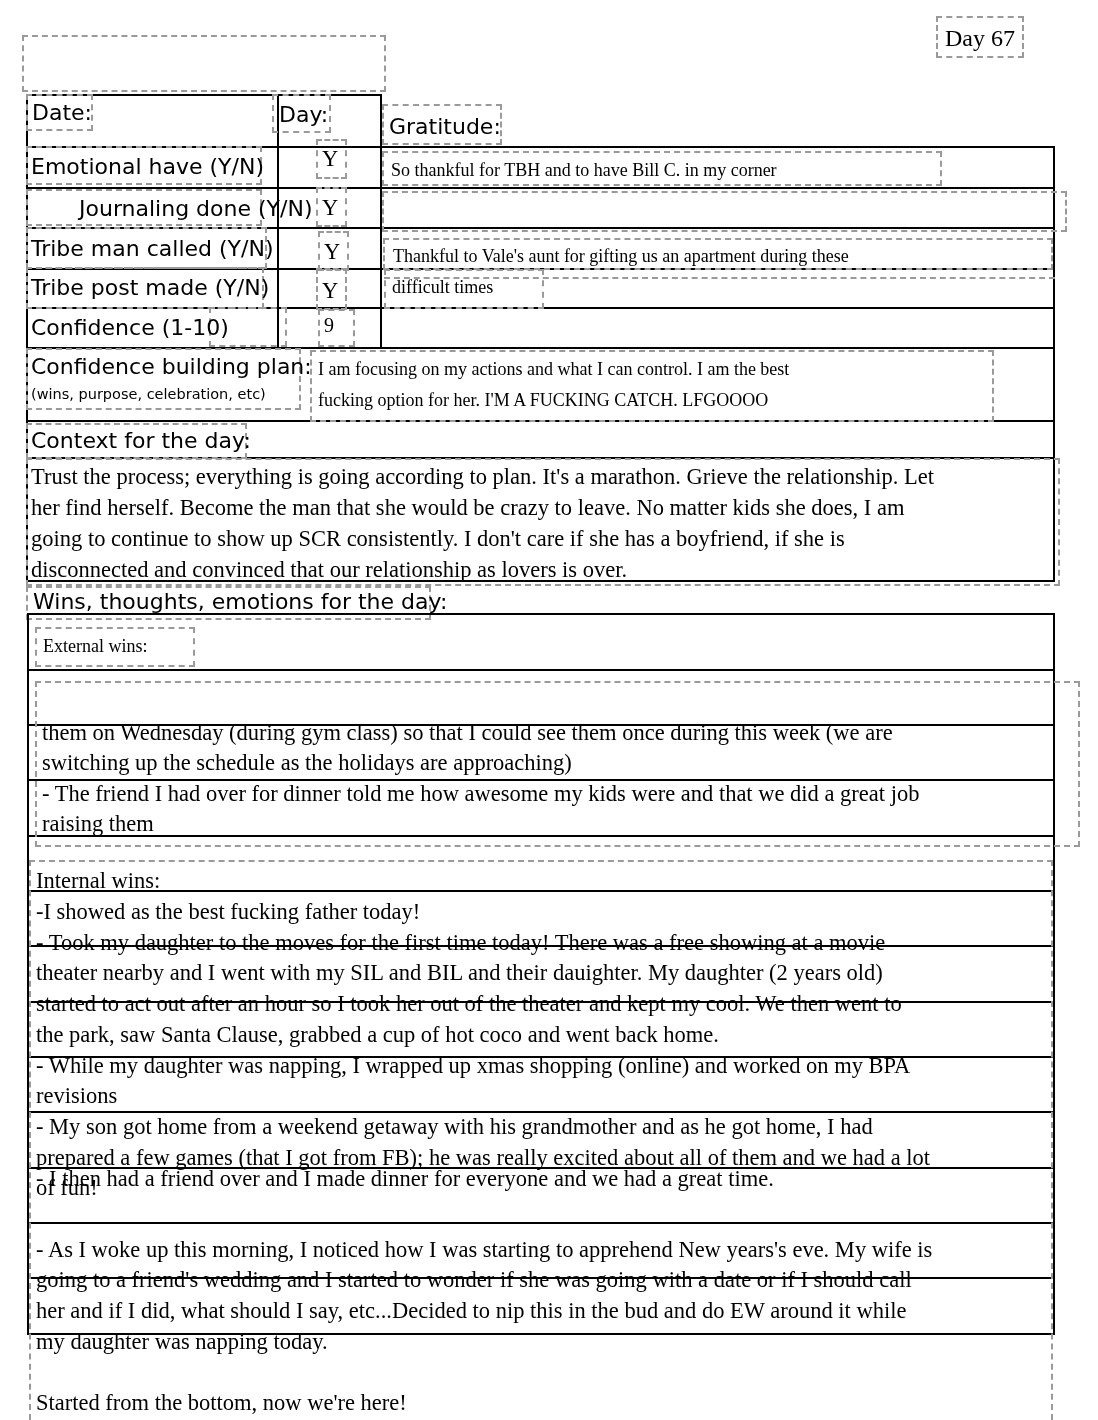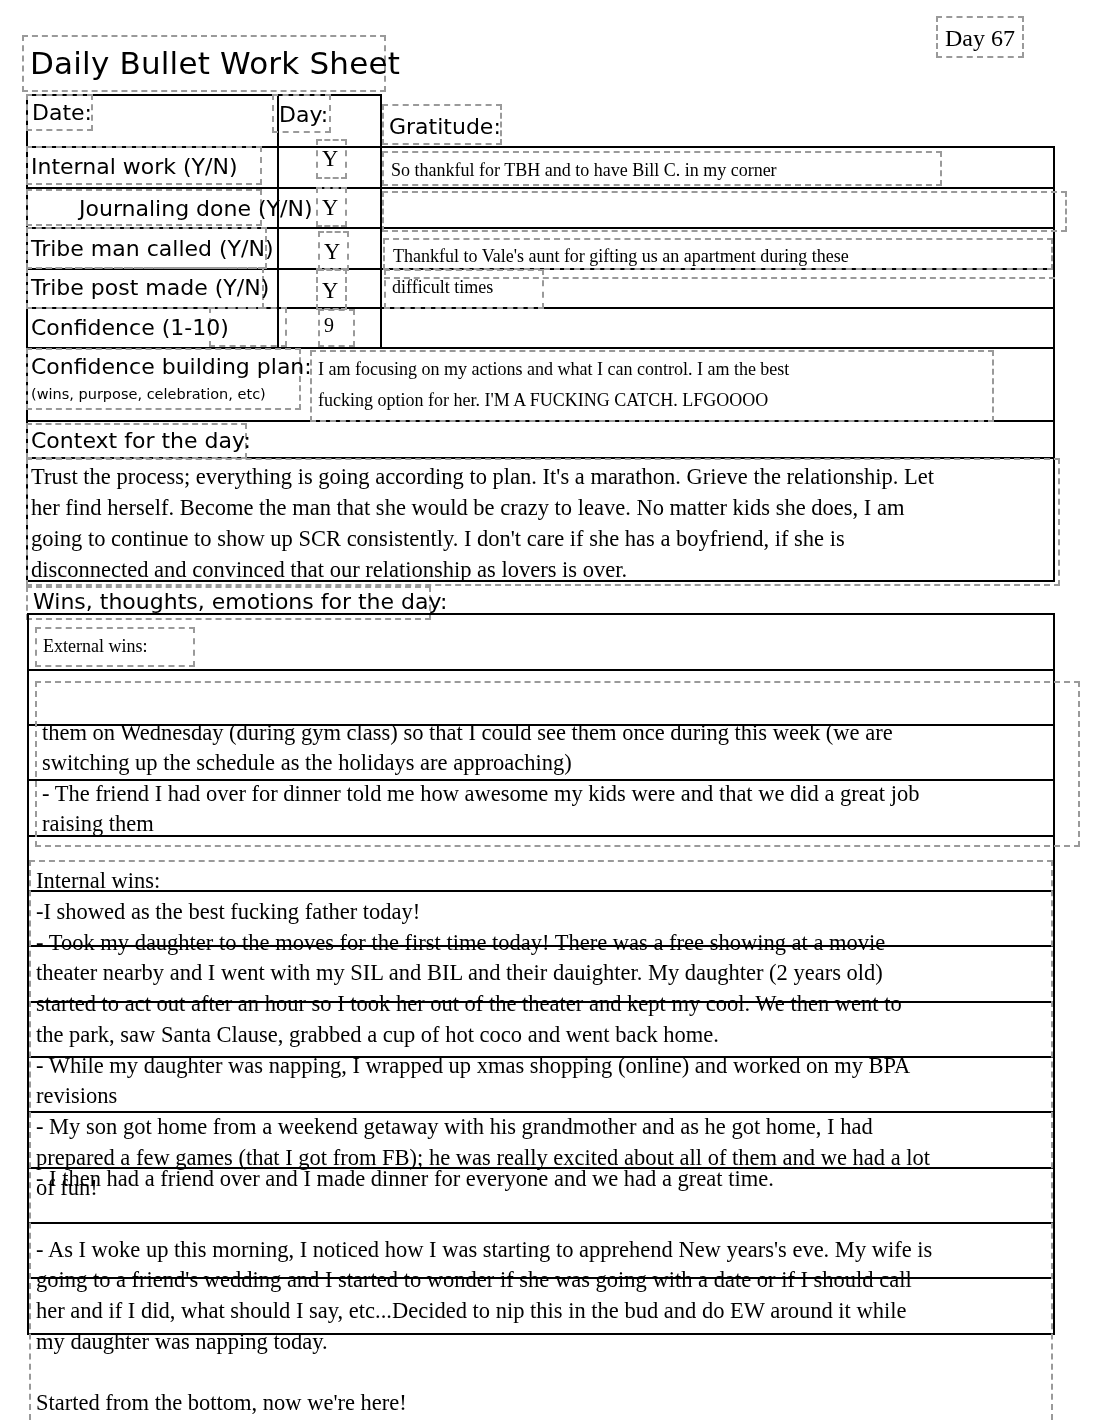--- a/index.html
+++ b/index.html
@@ -21,21 +21,20 @@
 </style>
 </head>
 <body>
 
 <div class="page">
 
   <div class="box" style="left:936px;top:16px;width:88px;height:42px;"></div>
   <div class="txt serif" style="left:945px;top:26px;font-size:24px;">Day 67</div>
 
   <div class="box" style="left:22px;top:35px;width:364px;height:57px;"></div>
-  <div class="txt sans sheet-title" style="left:30px;top:48px;">Daily Bullet Work Sheet</div>
 
   <div class="hline" style="left:26px;top:94px;width:356px;"></div>
   <div class="vline" style="left:26px;top:94px;height:254px;"></div>
 
   <div class="vline" style="left:277px;top:94px;height:254px;"></div>
   <div class="vline" style="left:380px;top:94px;height:254px;"></div>
 
   <div class="vline" style="left:1053px;top:146px;height:436px;"></div>
 
   <div class="hline" style="left:26px;top:146px;width:1029px;"></div>
@@ -52,21 +51,21 @@
   <div class="box" style="left:26px;top:94px;width:67px;height:37px;"></div>
   <div class="txt sans lbl" style="left:32px;top:102px;">Date:</div>
   <div class="txt sans lbl" style="left:100px;top:102px;"></div>
   <div class="box" style="left:272px;top:94px;width:59px;height:39px;"></div>
   <div class="txt sans lbl" style="left:279px;top:104px;">Day:</div>
   <div class="txt sans lbl" style="left:336px;top:104px;"></div>
   <div class="box" style="left:382px;top:104px;width:120px;height:41px;"></div>
   <div class="txt sans lbl" style="left:389px;top:116px;">Gratitude:</div>
 
   <div class="box" style="left:26px;top:146px;width:236px;height:39px;"></div>
-  <div class="txt sans lbl" style="left:31px;top:156px;">Internal work  (Y/N)</div>
+  <div class="txt sans lbl" style="left:31px;top:156px;">Emotional have  (Y/N)</div>
   <div class="box" style="left:316px;top:139px;width:31px;height:40px;"></div>
   <div class="txt serif val" style="left:322px;top:148px;">Y</div>
 
   <div class="box" style="left:26px;top:189px;width:236px;height:37px;"></div>
   <div class="txt sans lbl" style="left:31px;top:198px;margin-left:48px;">Journaling done (Y/N)</div>
   <div class="box" style="left:316px;top:187px;width:31px;height:40px;"></div>
   <div class="txt serif val" style="left:322px;top:197px;">Y</div>
 
   <div class="box" style="left:26px;top:227px;width:241px;height:42px;"></div>
   <div class="txt sans lbl" style="left:31px;top:238px;">Tribe man called (Y/N)</div>

